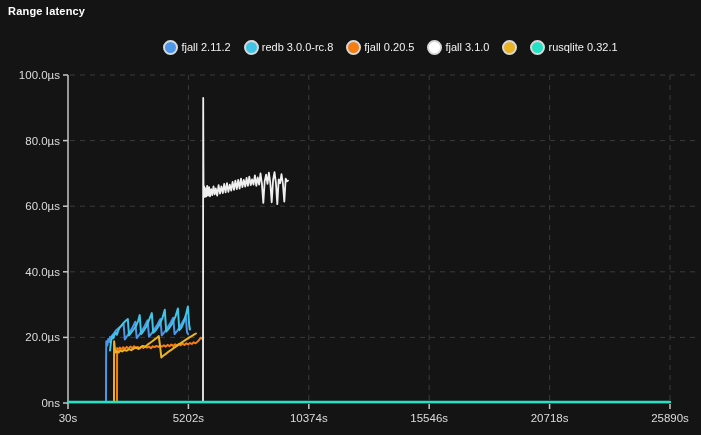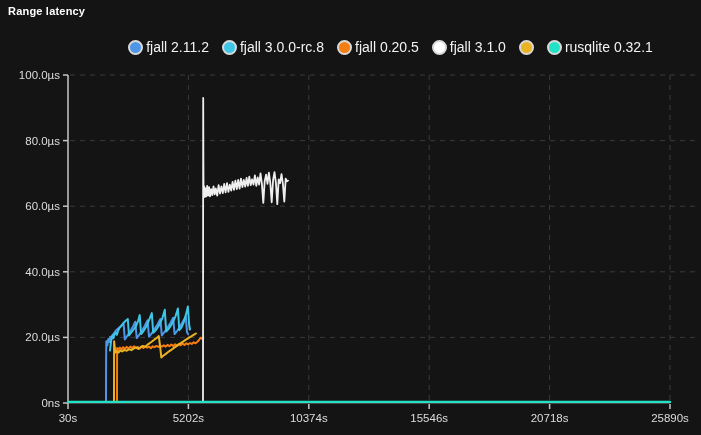--- a/index.html
+++ b/index.html
@@ -13,37 +13,37 @@
   }
   .legend{
     position:absolute;left:80px;top:38px;width:621px;height:18px;
     display:flex;justify-content:center;align-items:center;gap:13px;
   }
   .legend-item{display:flex;align-items:center;gap:3px;white-space:nowrap;}
   .legend-swatch{
     width:11px;height:11px;border-radius:50%;
     border:2px solid #d9d9d9;flex:0 0 auto;
   }
-  .legend-label{color:#f2f2f2;font-size:14px;}
+  .legend-label{color:#f2f2f2;font-size:11px;}
   svg{position:absolute;left:0;top:0;}
   text{font-family:"Liberation Sans",sans-serif;}
 </style>
 </head>
 <body>
 
 <div class="page">
   <div class="chart-title">Range latency</div>
   <div class="legend" id="legend">
       <span class="legend-item">
         <span class="legend-swatch" style="background: rgb(78, 150, 232);"></span>
         <span class="legend-label">fjall 2.11.2</span>
       </span>
       <span class="legend-item">
         <span class="legend-swatch" style="background: rgb(63, 198, 230);"></span>
-        <span class="legend-label">fjall 3.0.0-rc.8</span>
+        <span class="legend-label">redb 3.0.0-rc.8</span>
       </span>
       <span class="legend-item">
         <span class="legend-swatch" style="background: rgb(245, 125, 17);"></span>
         <span class="legend-label">fjall 0.20.5</span>
       </span>
       <span class="legend-item">
         <span class="legend-swatch" style="background: rgb(255, 255, 255);"></span>
         <span class="legend-label">fjall 3.1.0</span>
       </span>
       <span class="legend-item">

